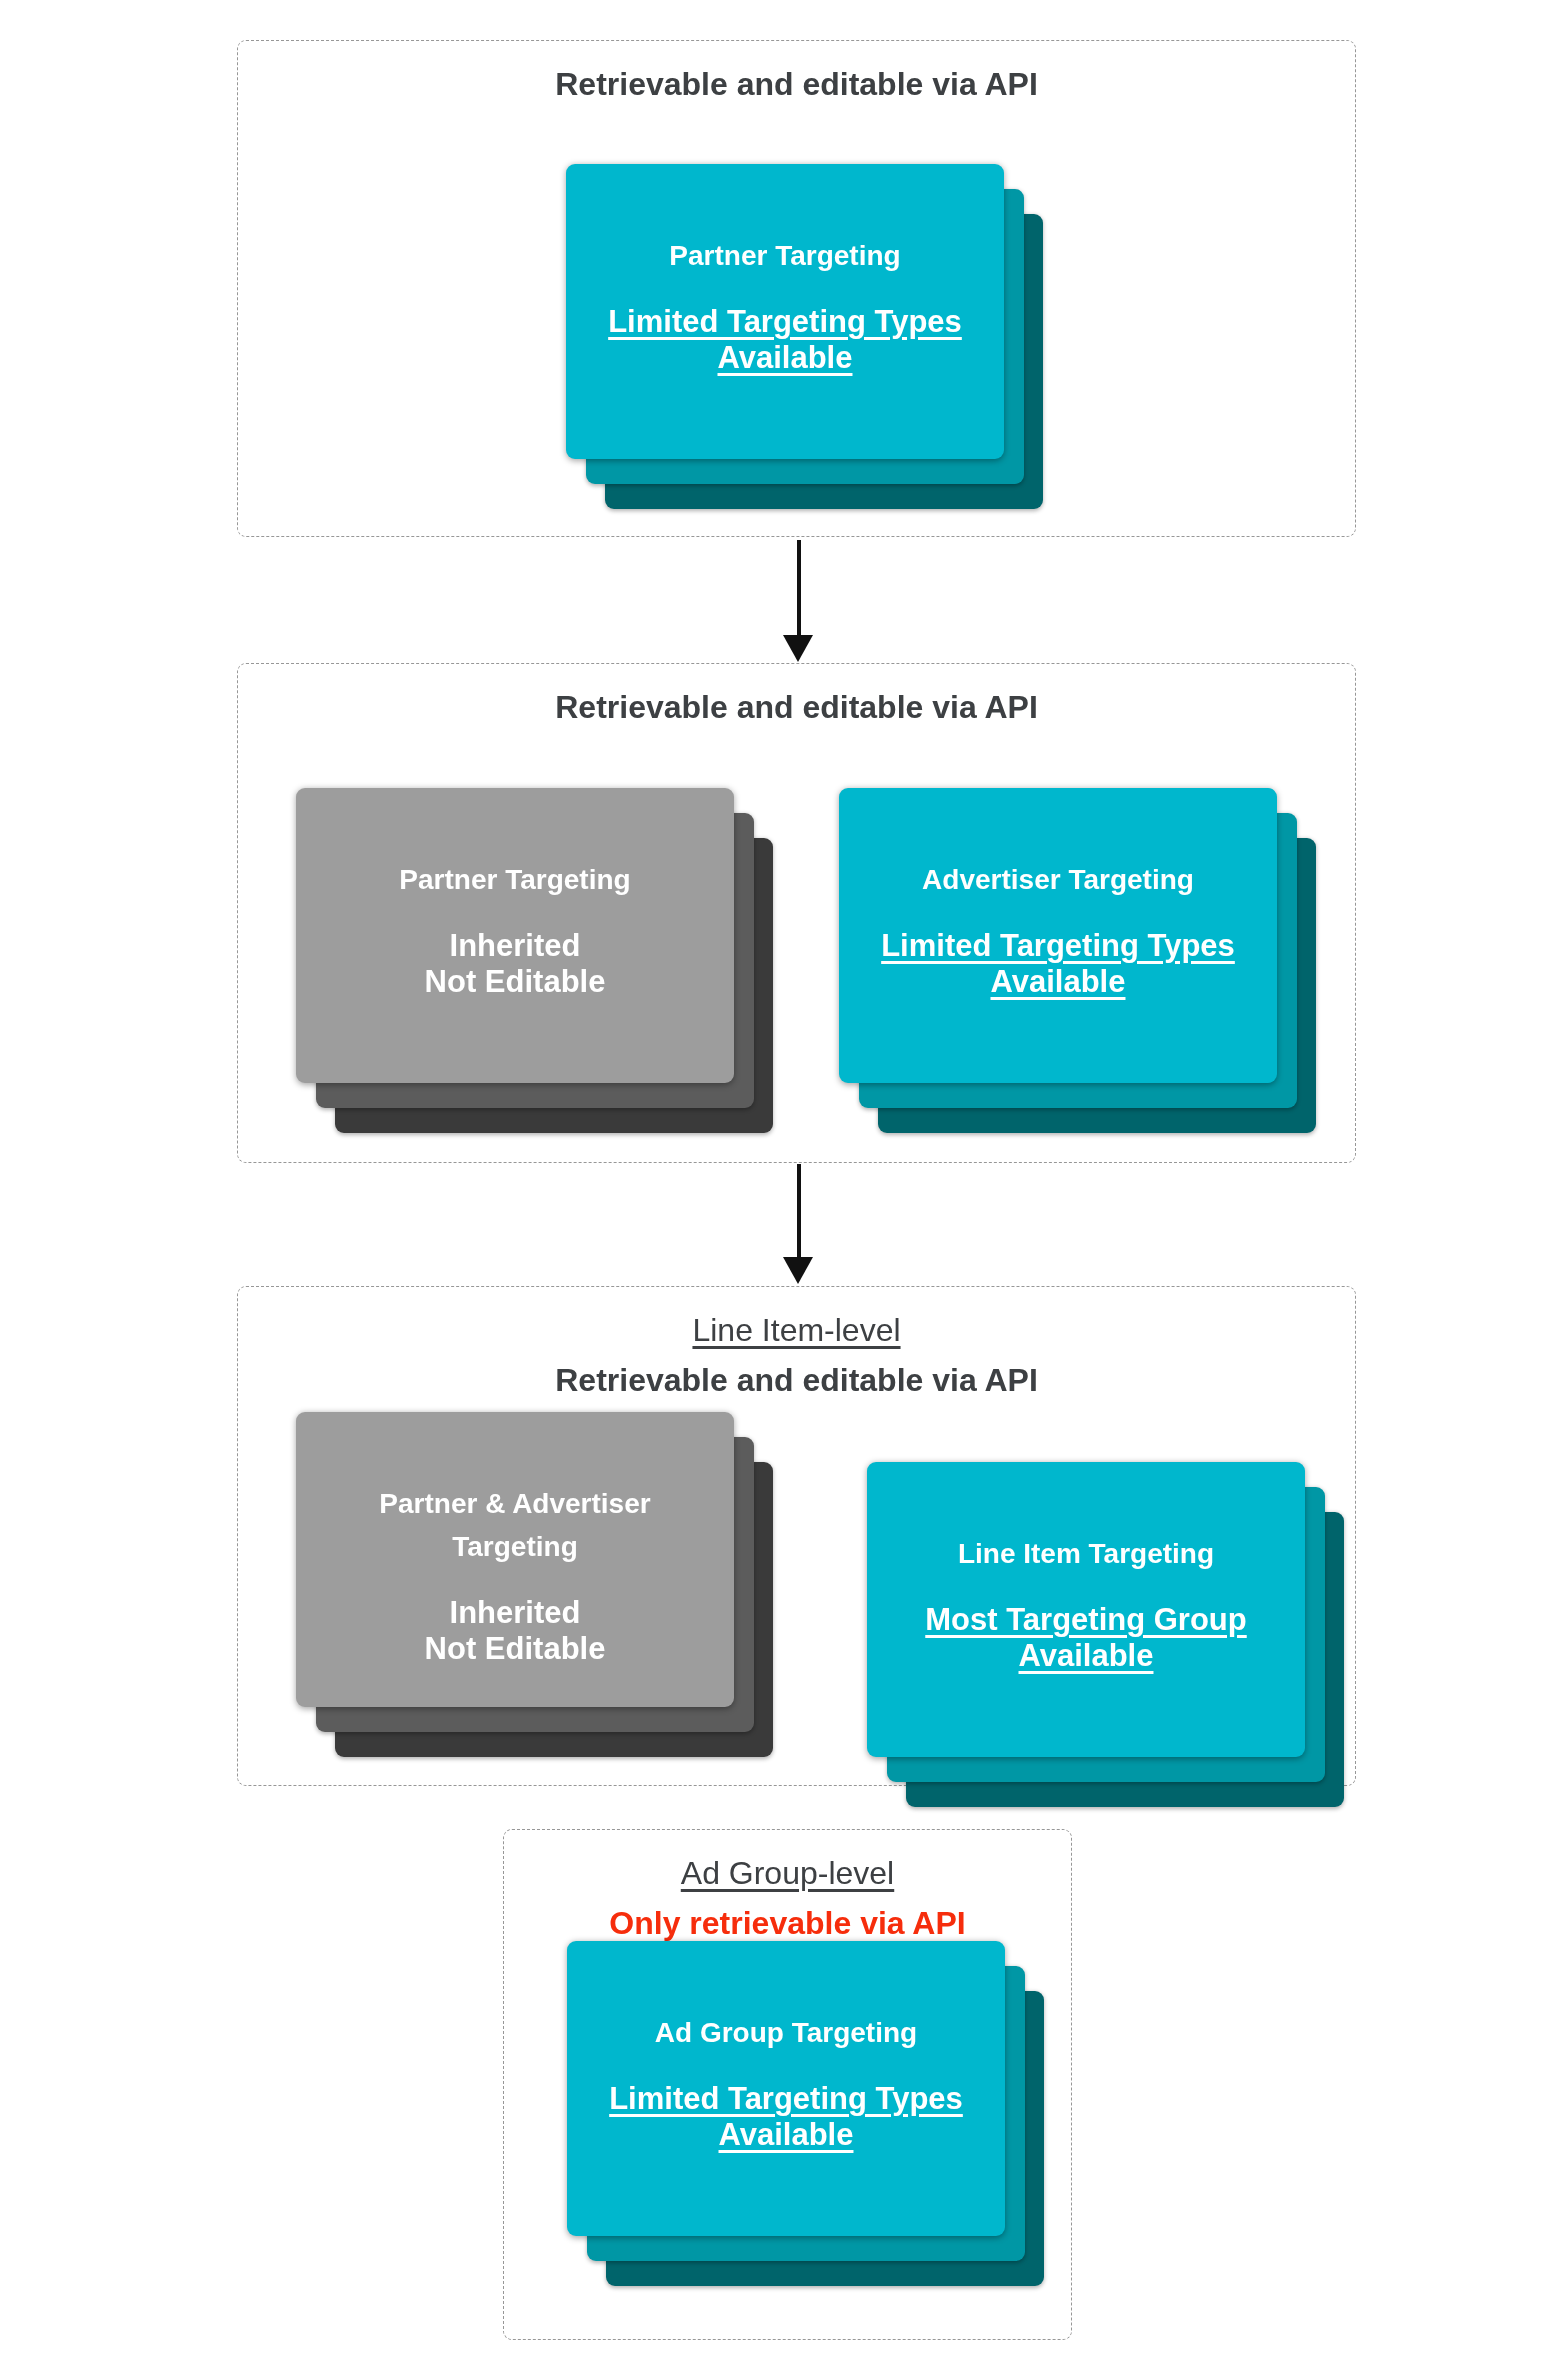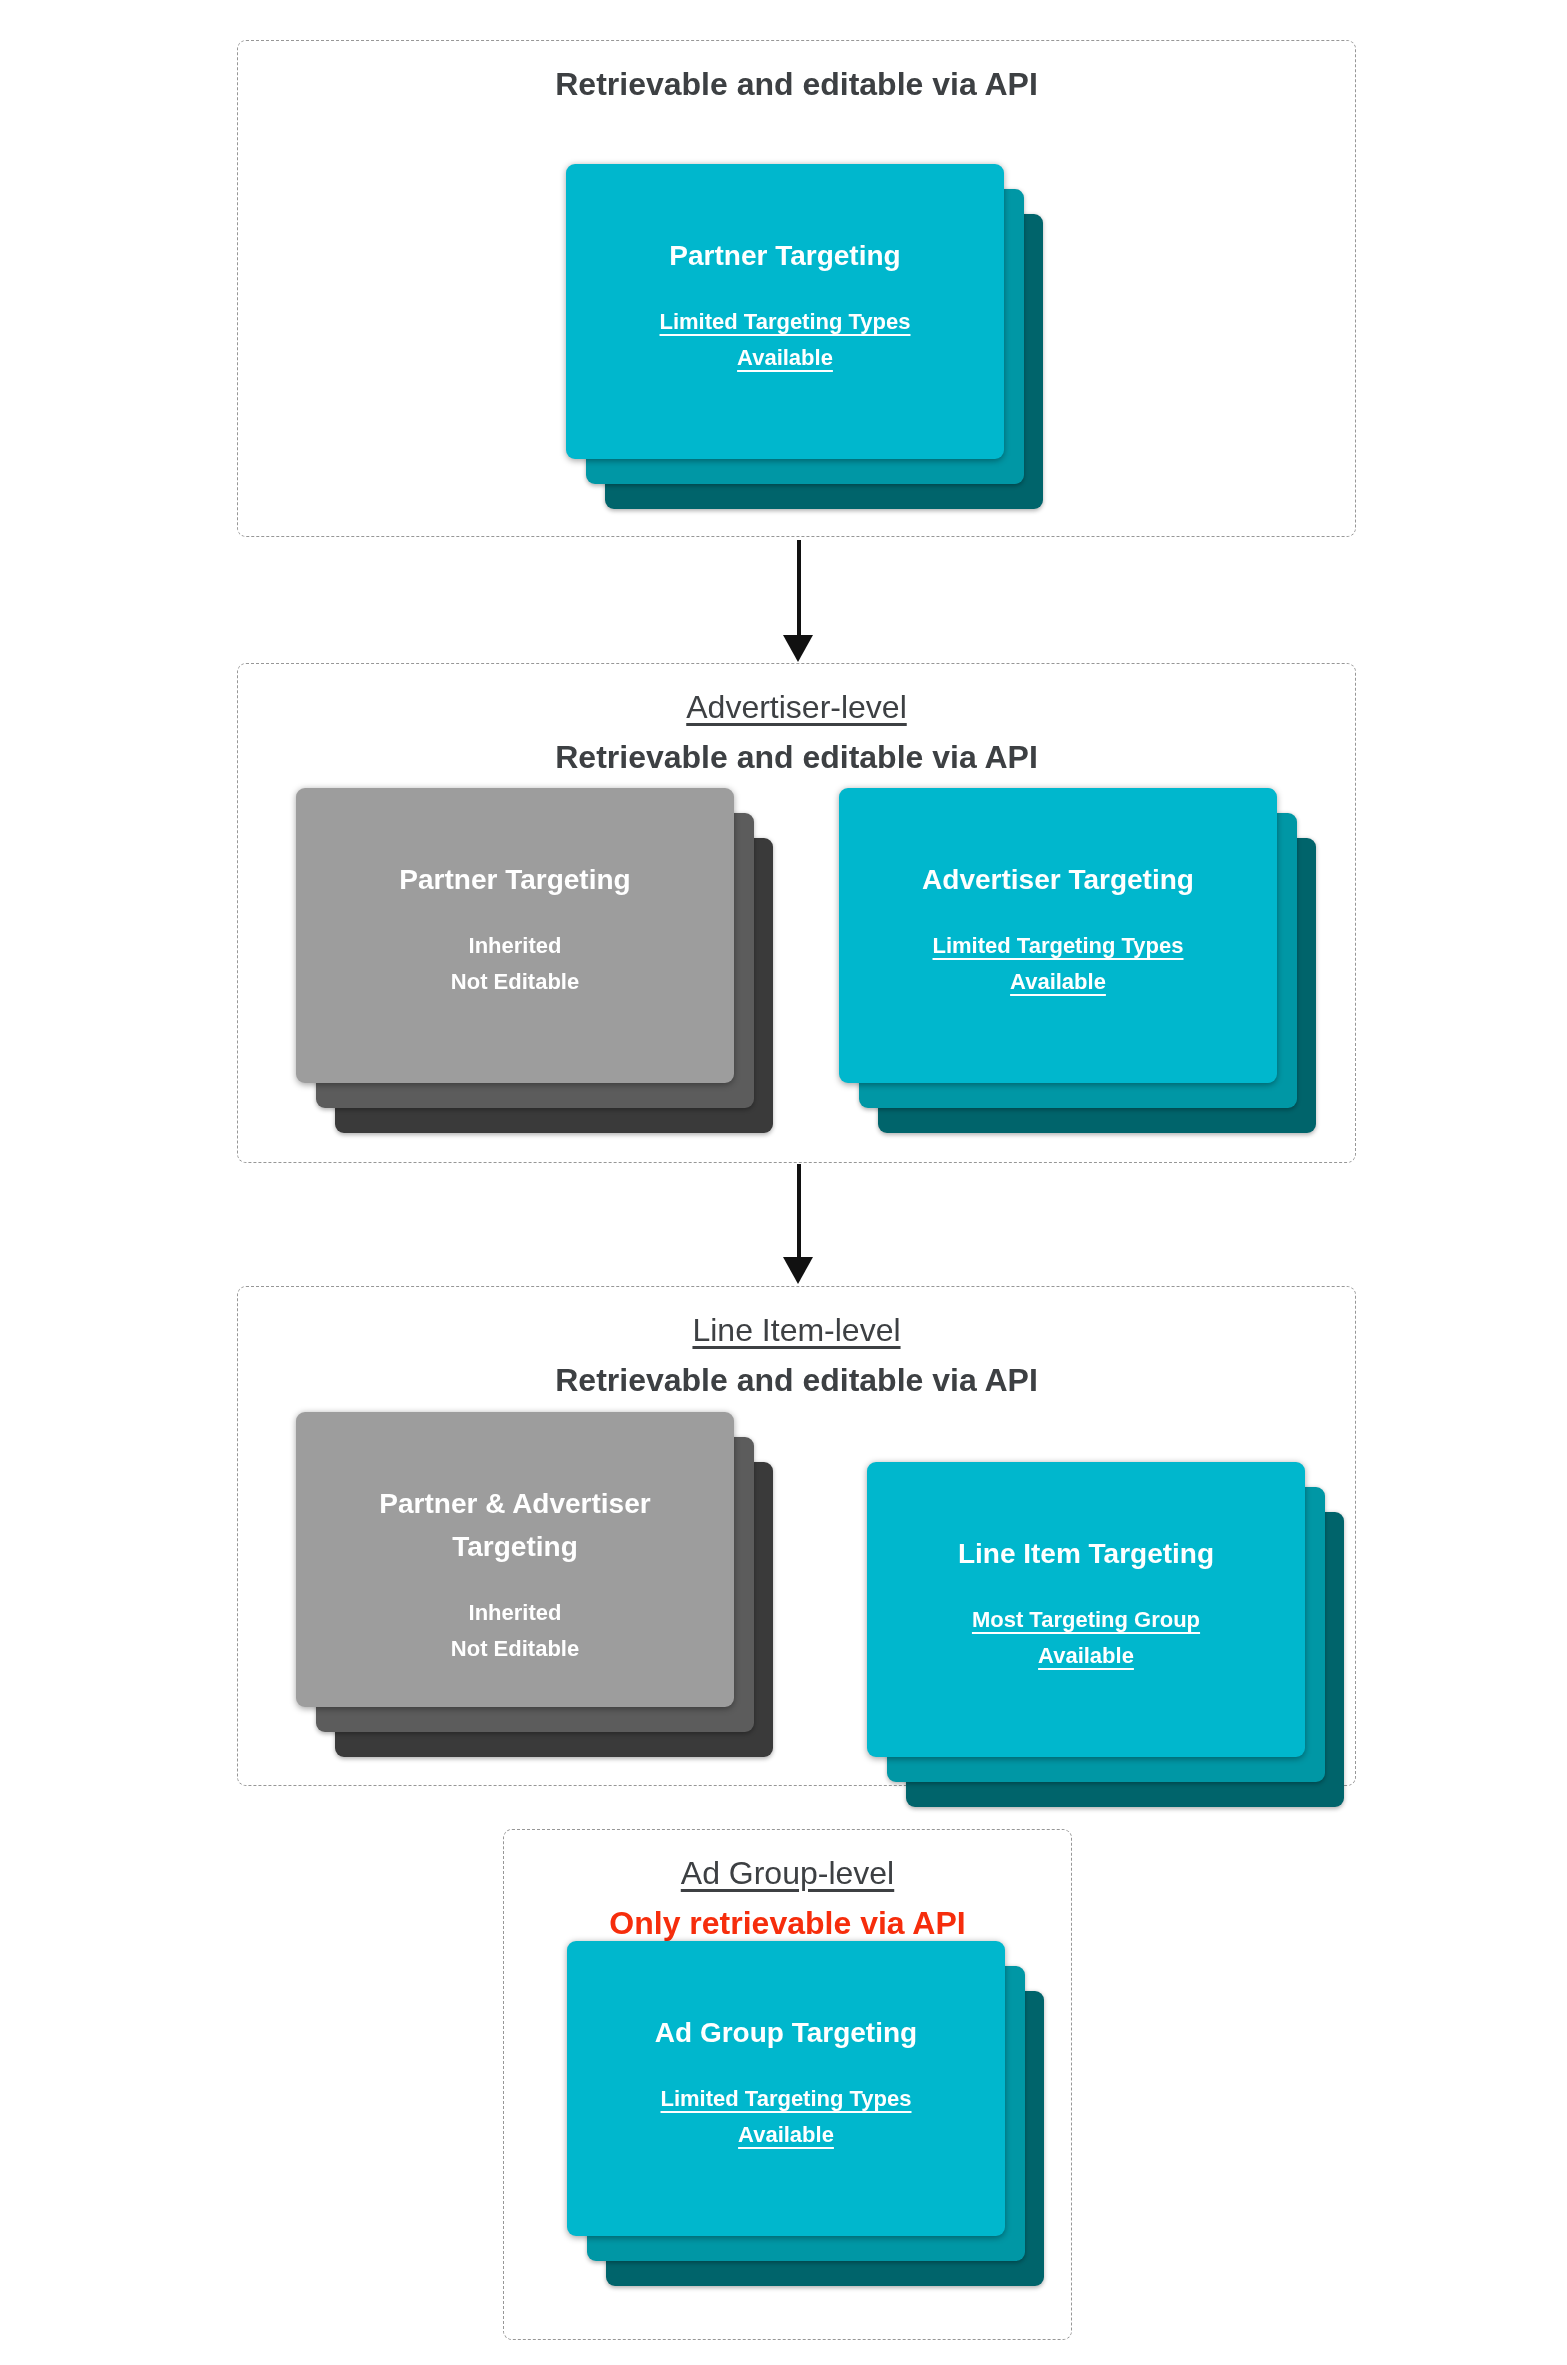--- a/index.html
+++ b/index.html
@@ -37,21 +37,21 @@
   }
   .card.two-line-title{}
   .stack.teal .card{background:#00b7cd;}
   .stack.teal .layer.mid{background:#0097a5;}
   .stack.teal .layer.back{background:#00646b;}
   .stack.gray .card{background:#9d9d9d;}
   .stack.gray .layer.mid{background:#5c5c5c;}
   .stack.gray .layer.back{background:#3a3a3a;}
 
   .card-title{font-weight:bold;font-size:28px;line-height:43px;}
-  .card-body{margin-top:27px;font-weight:bold;font-size:22px;line-height:36px;}
+  .card-body{margin-top:27px;font-weight:bold;font-size:31px;line-height:36px;}
   .stack.teal .card-body .body-line{text-decoration:underline;text-underline-offset:4.5px;}
 
   .arrow{position:absolute;}
   .arrow-line{position:absolute;background:#111111;width:3.6px;}
   .arrow-head{
     position:absolute;width:0;height:0;
     border-left:15px solid transparent;border-right:15px solid transparent;
     border-top:27px solid #111111;
   }
   .arrow-1 .arrow-line{left:797px;top:540px;height:96px;}
@@ -86,21 +86,20 @@
   </div>
 </div>
 
 <div class="arrow arrow-1">
   <div class="arrow-line"></div>
   <div class="arrow-head"></div>
 </div>
 
 <div class="panel panel-2">
   <div class="sec-head">
-    <div class="sec-title">Advertiser-level</div>
     <div class="sec-sub">Retrievable and editable via API</div>
   </div>
 </div>
 <div class="stack gray stack-2l">
   <div class="layer back"></div>
   <div class="layer mid"></div>
   <div class="card">
     <div class="card-title">Partner Targeting</div>
     <div class="card-body">
       <div class="body-line">Inherited</div>

